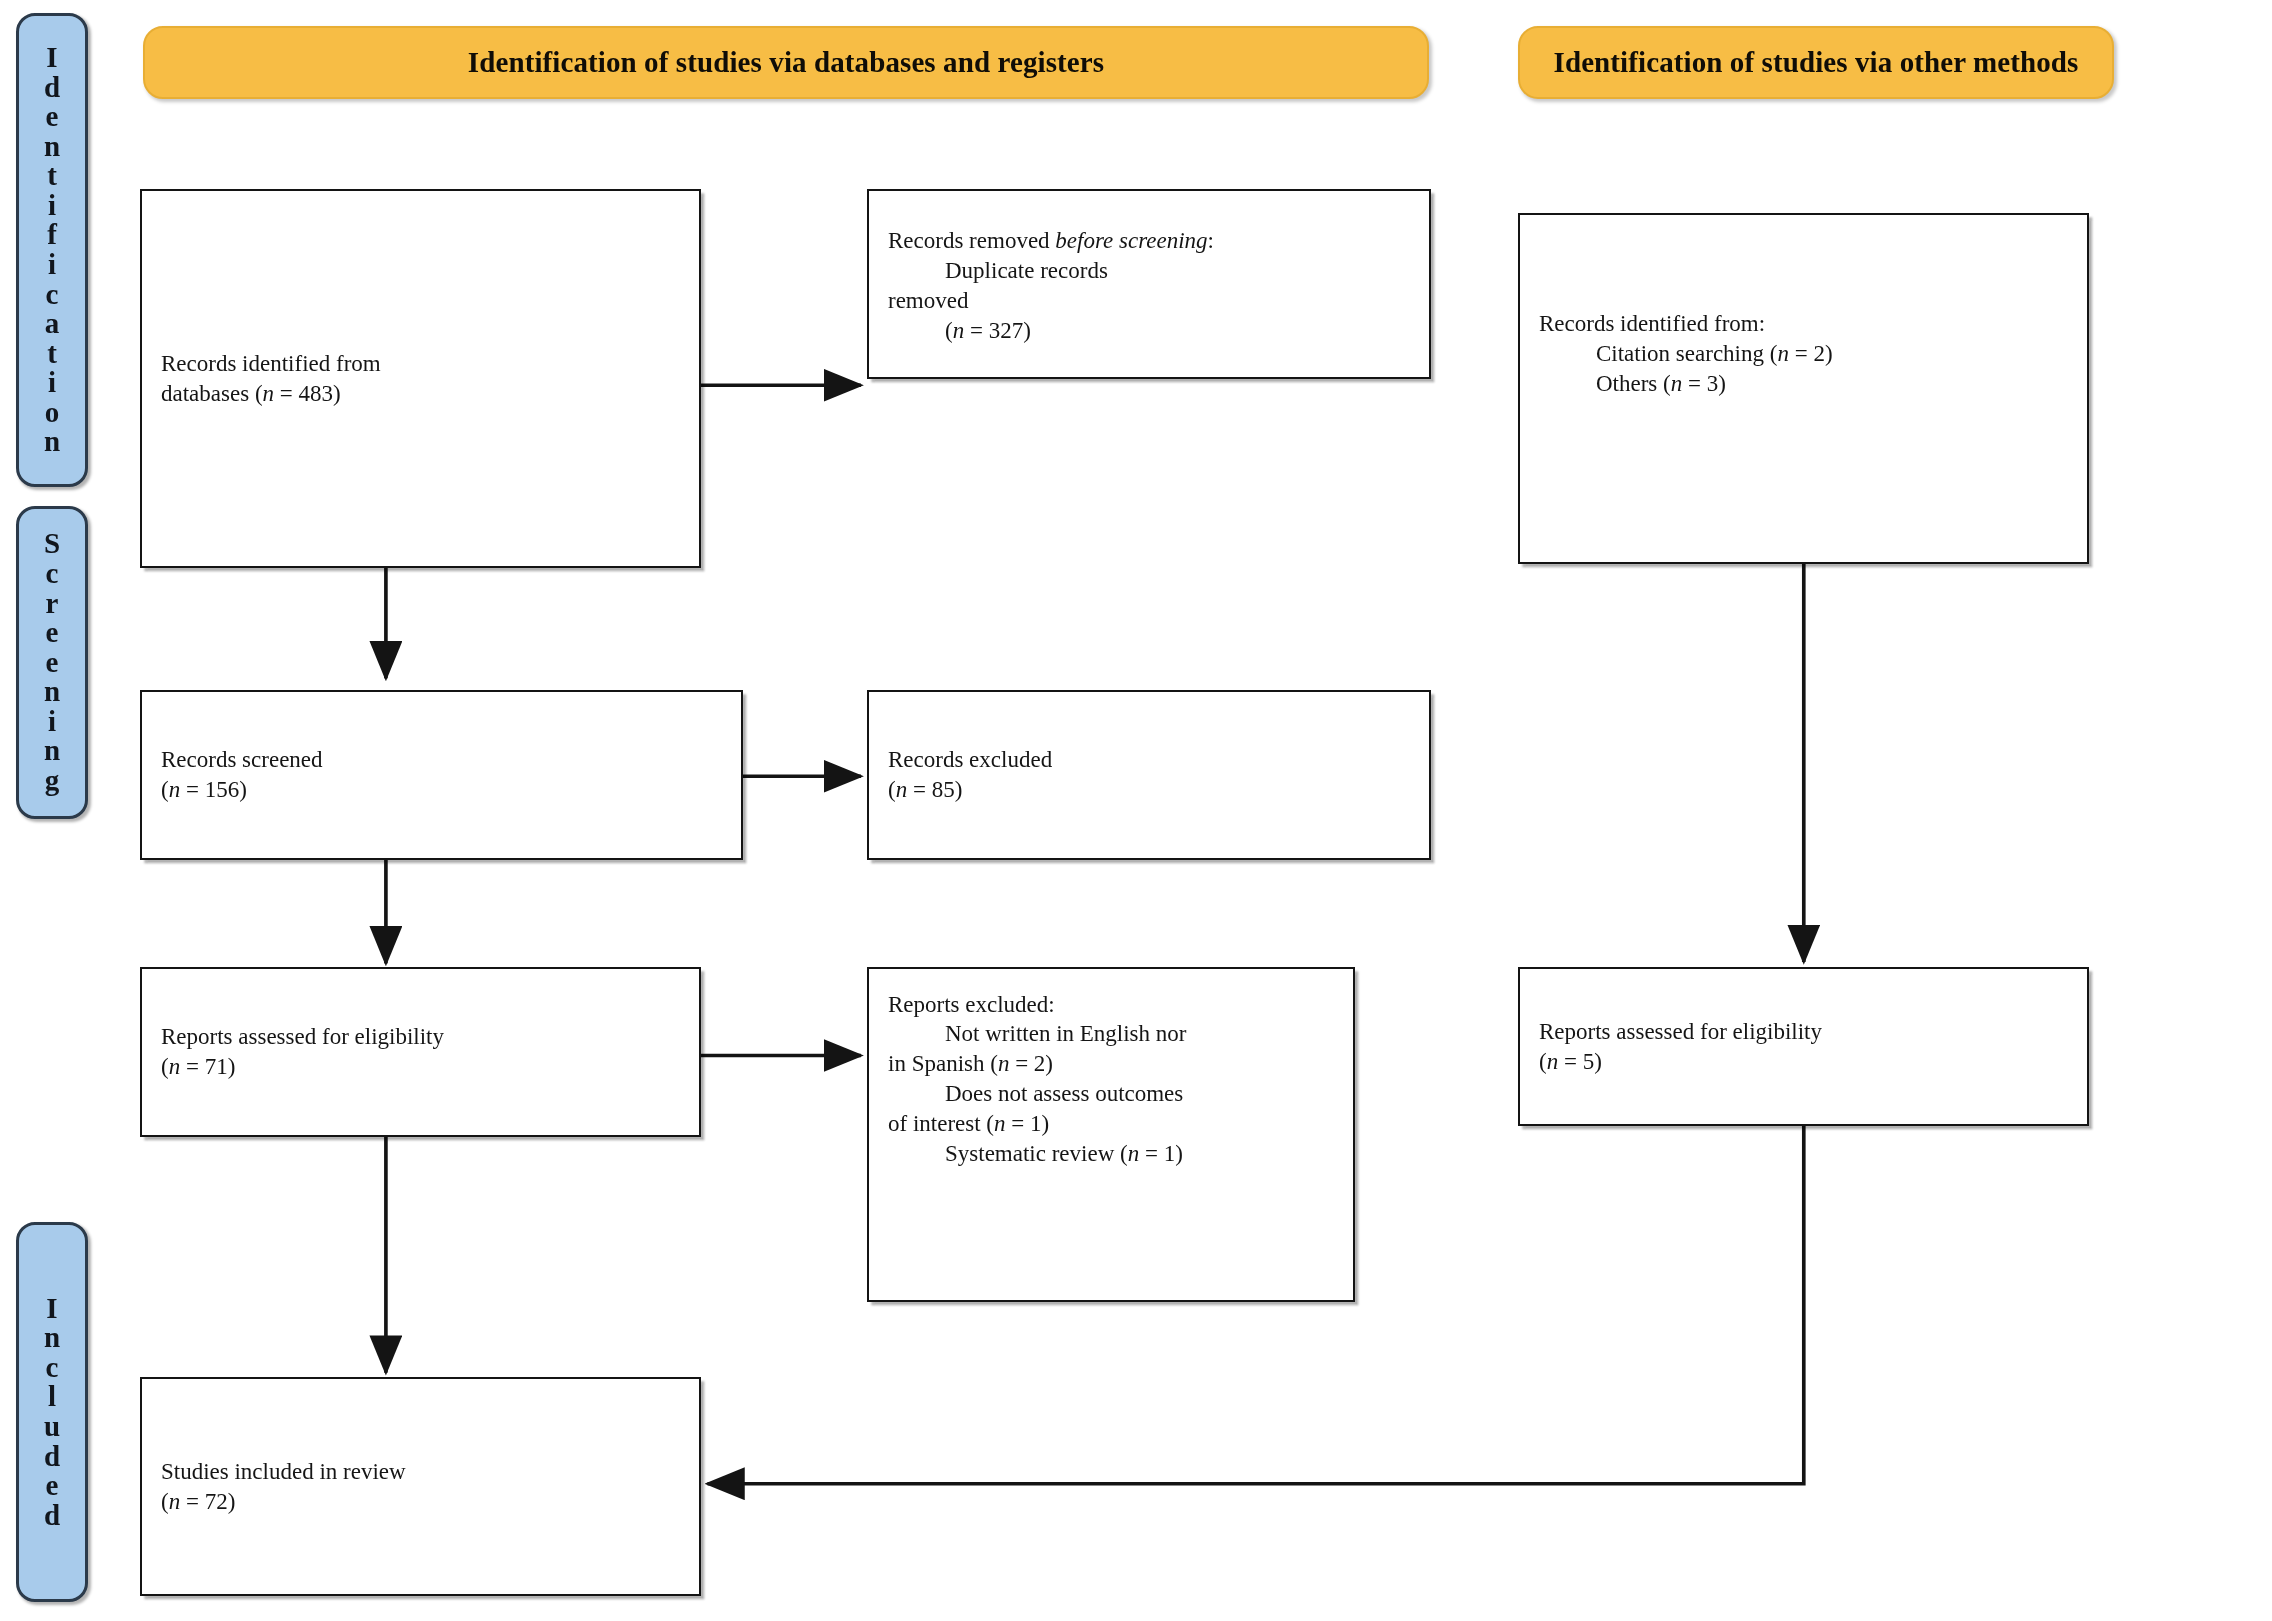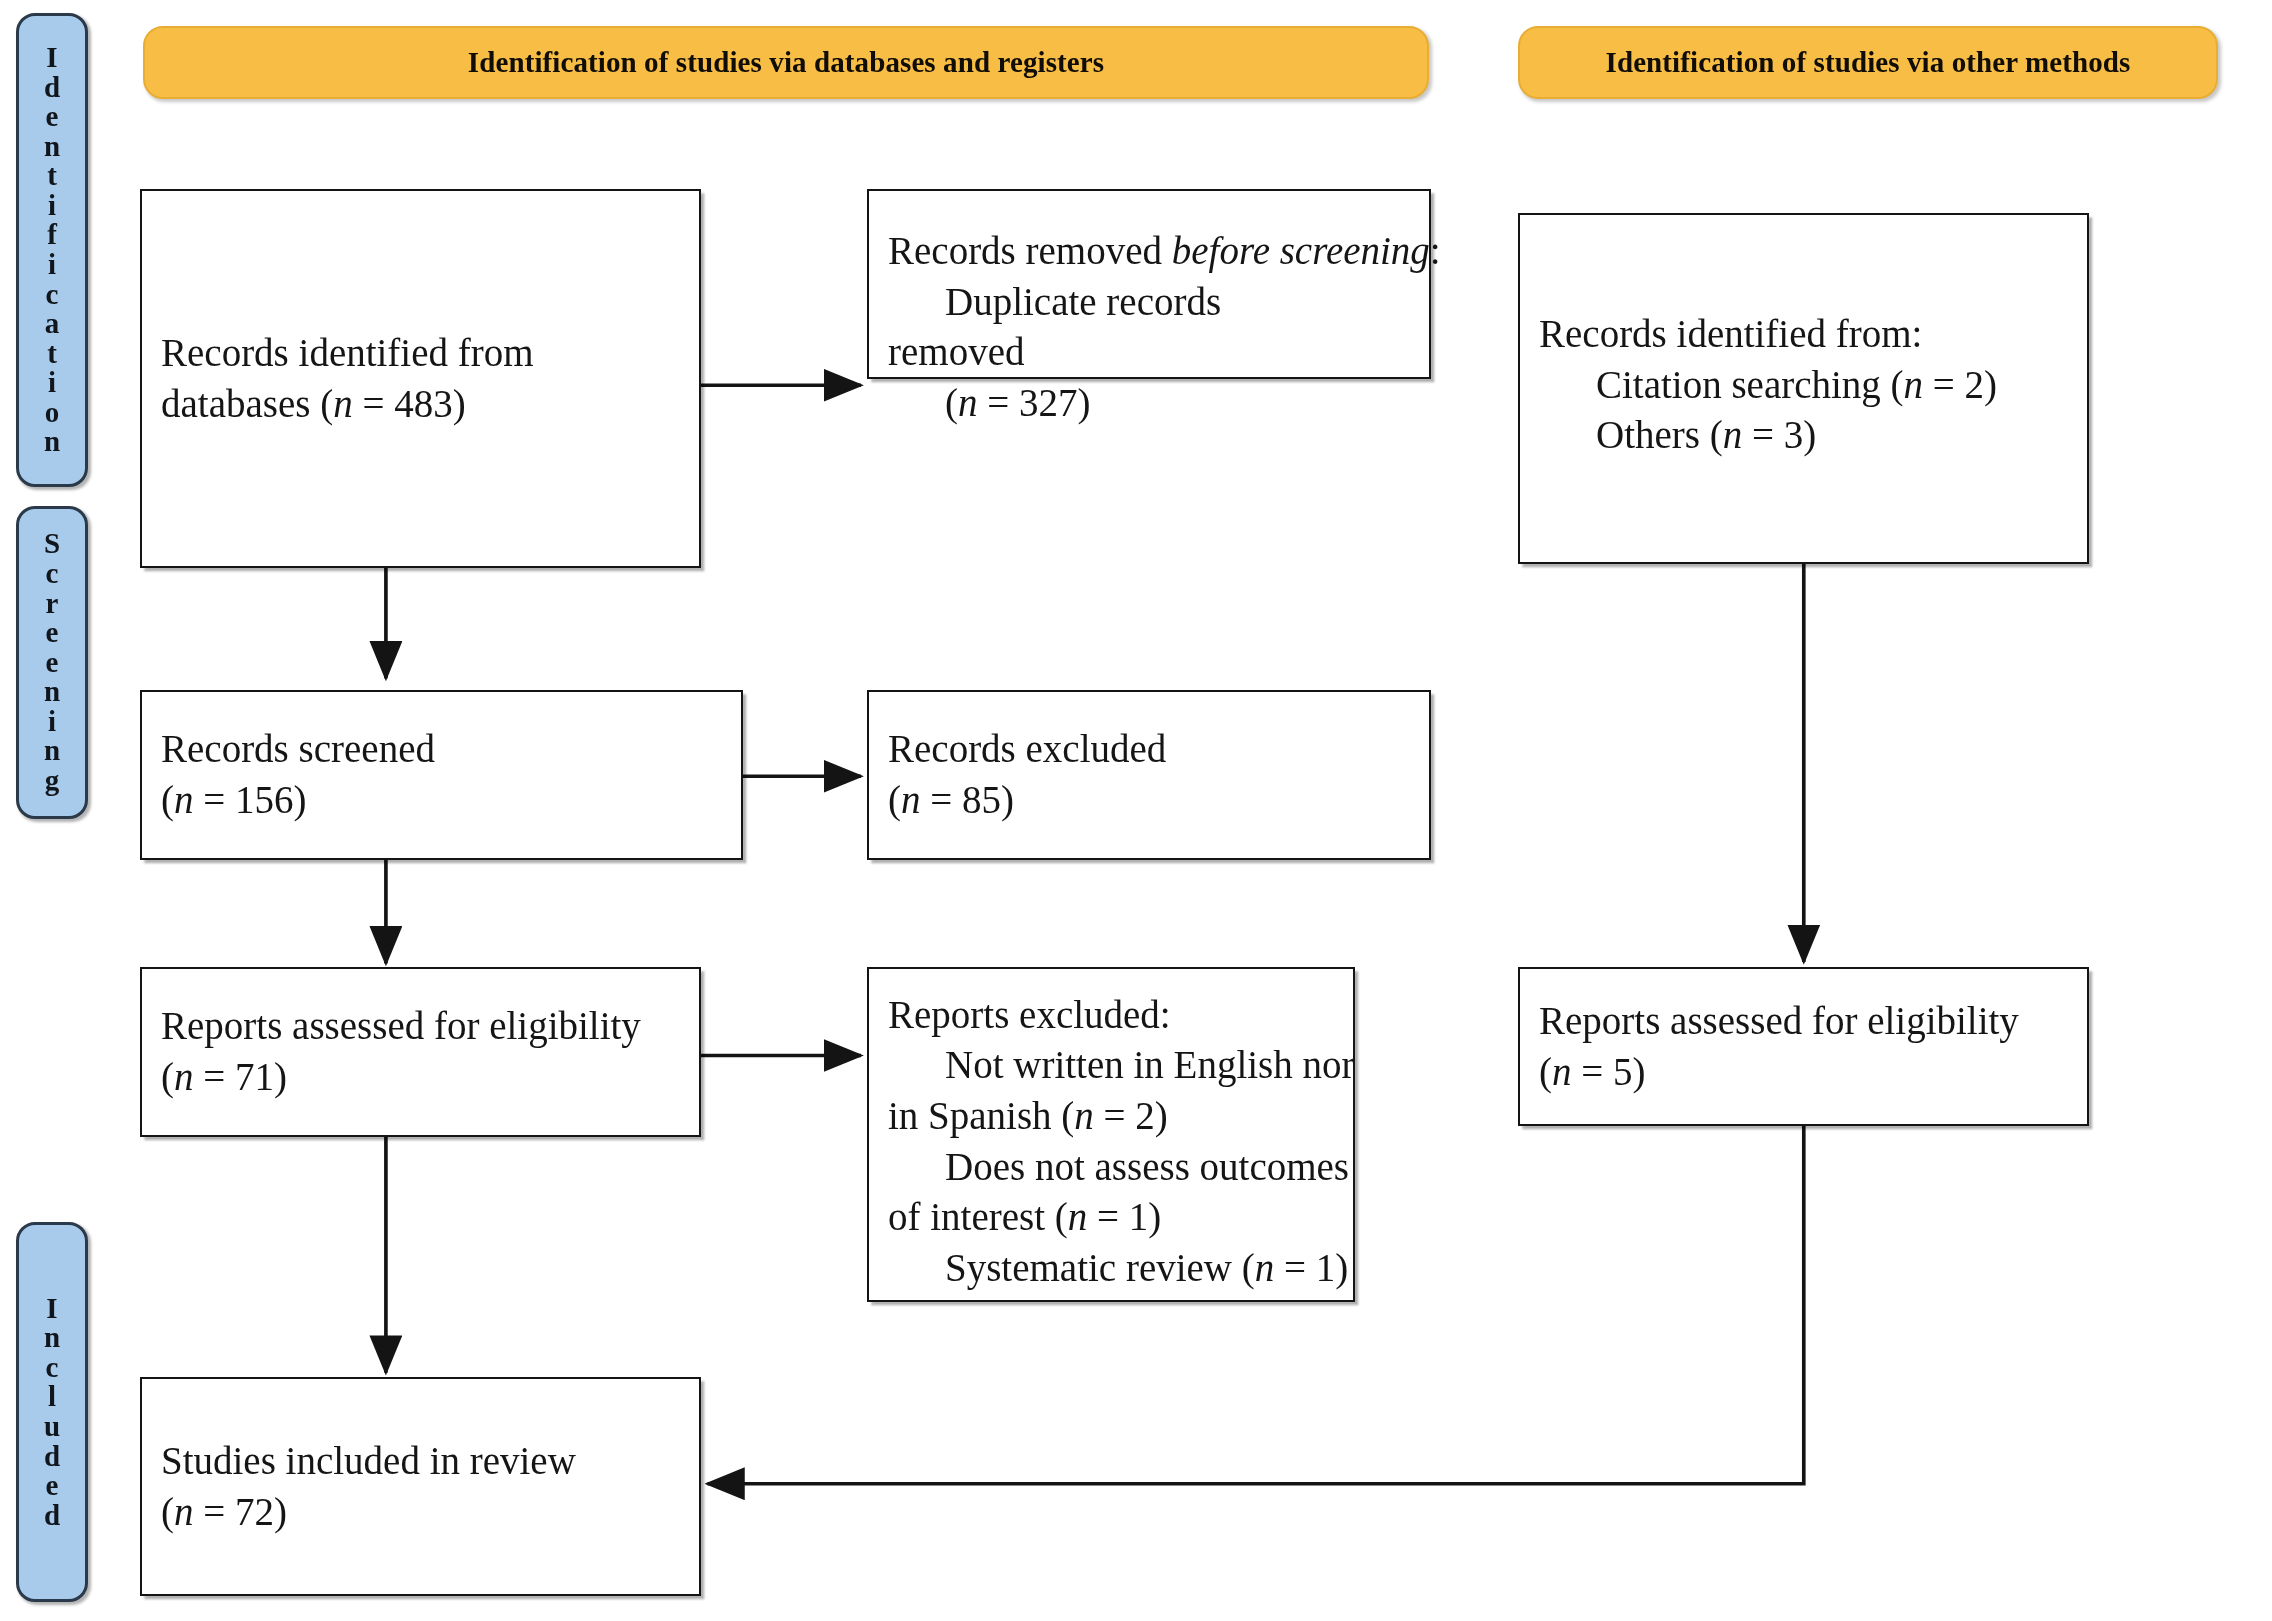--- a/index.html
+++ b/index.html
@@ -76,21 +76,21 @@
     background: #ffffff;
     border: 2.9px solid #141414;
     display: flex;
     flex-direction: column;
     justify-content: center;
     padding: 0 19px;
     box-shadow: 3.7px 3.7px 2.2px rgba(0,0,0,0.30);
   }
   .box .line {
     font-family: "Liberation Serif", "DejaVu Serif", serif;
-    font-size: 39px;
+    font-size: 23px;
     line-height: 1.30;
     color: #151515;
     white-space: nowrap;
   }
   .box .line.indent {
     text-indent: 57px;
   }
   .box .line .it {
     font-style: italic;
   }
@@ -156,21 +156,21 @@
       <span>d</span>
       <span>e</span>
       <span>d</span>
     </div>
   </div>
 
   <div class="banner" style="left:143px; top:26px; width:1286px; height:73px;">
     <span>Identification of studies via databases and registers</span>
   </div>
 
-  <div class="banner" style="left:1518px; top:26px; width:700px; height:73px;">
+  <div class="banner" style="left:1518px; top:26px; width:596px; height:73px;">
     <span>Identification of studies via other methods</span>
   </div>
 
   <svg id="wires" viewBox="0 0 3110 2219" xmlns="http://www.w3.org/2000/svg">
     <defs>
       <marker id="ah" markerWidth="11" markerHeight="9" refX="10.2" refY="4.5" orient="auto" markerUnits="strokeWidth">
         <path d="M0,0 L11,4.5 L0,9 z" fill="#141414"></path>
       </marker>
     </defs>
 

